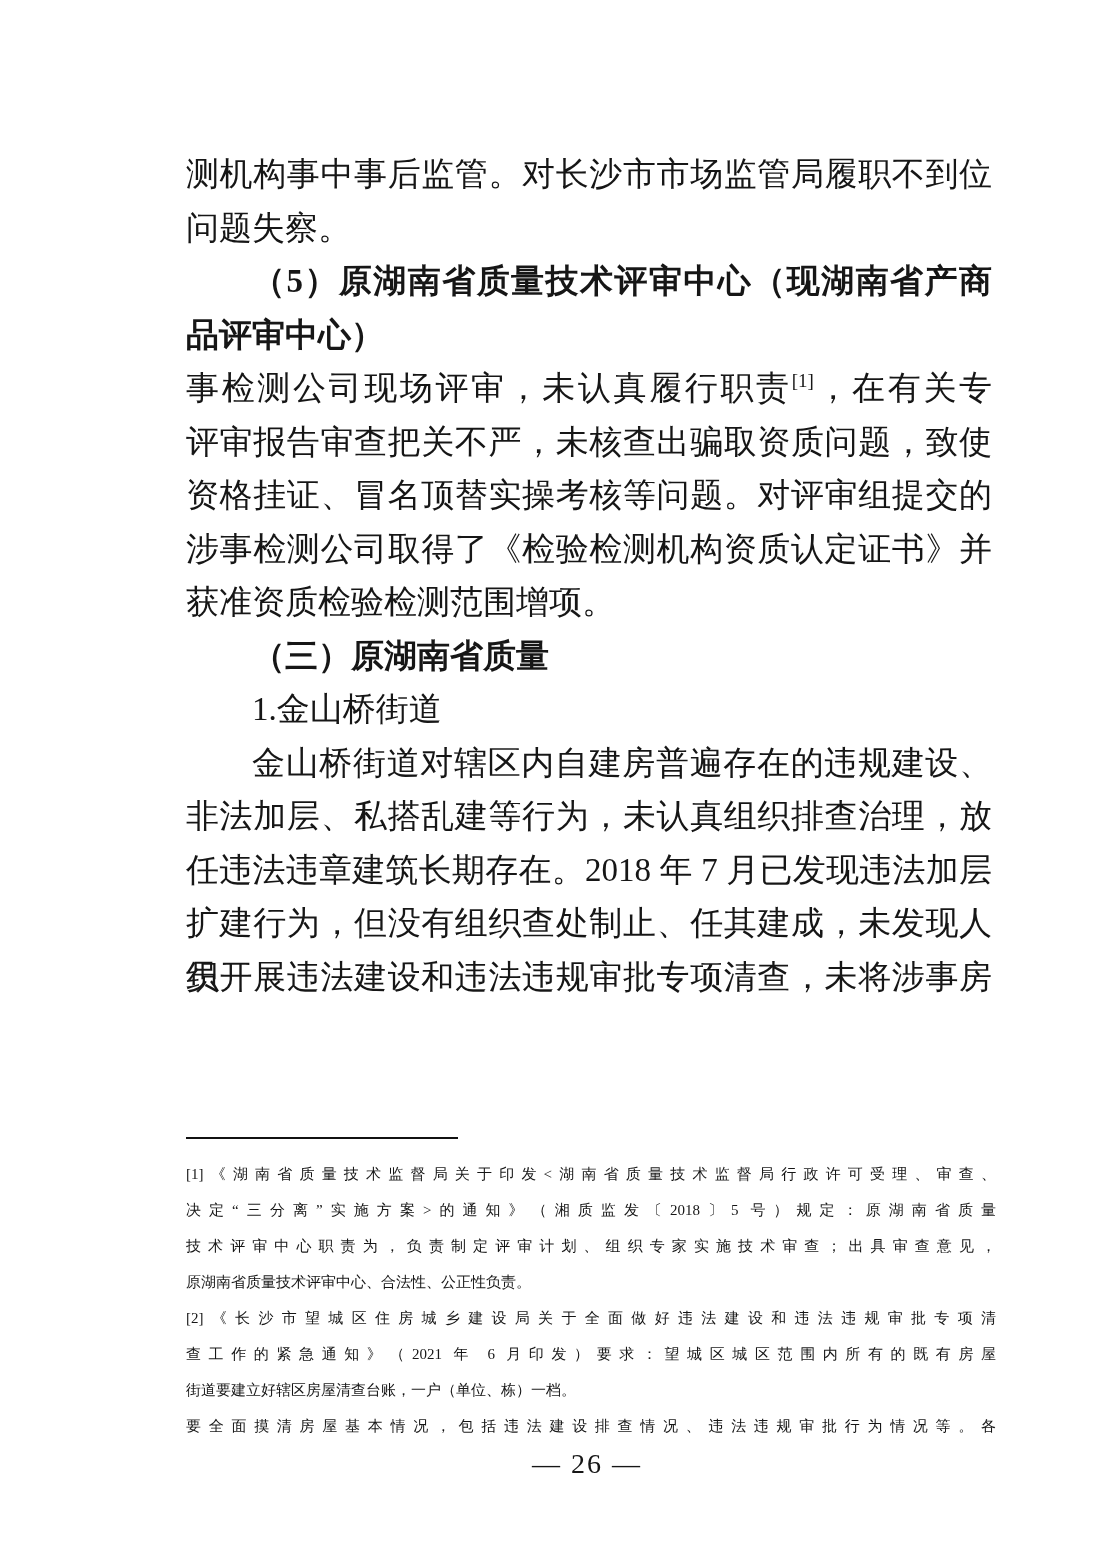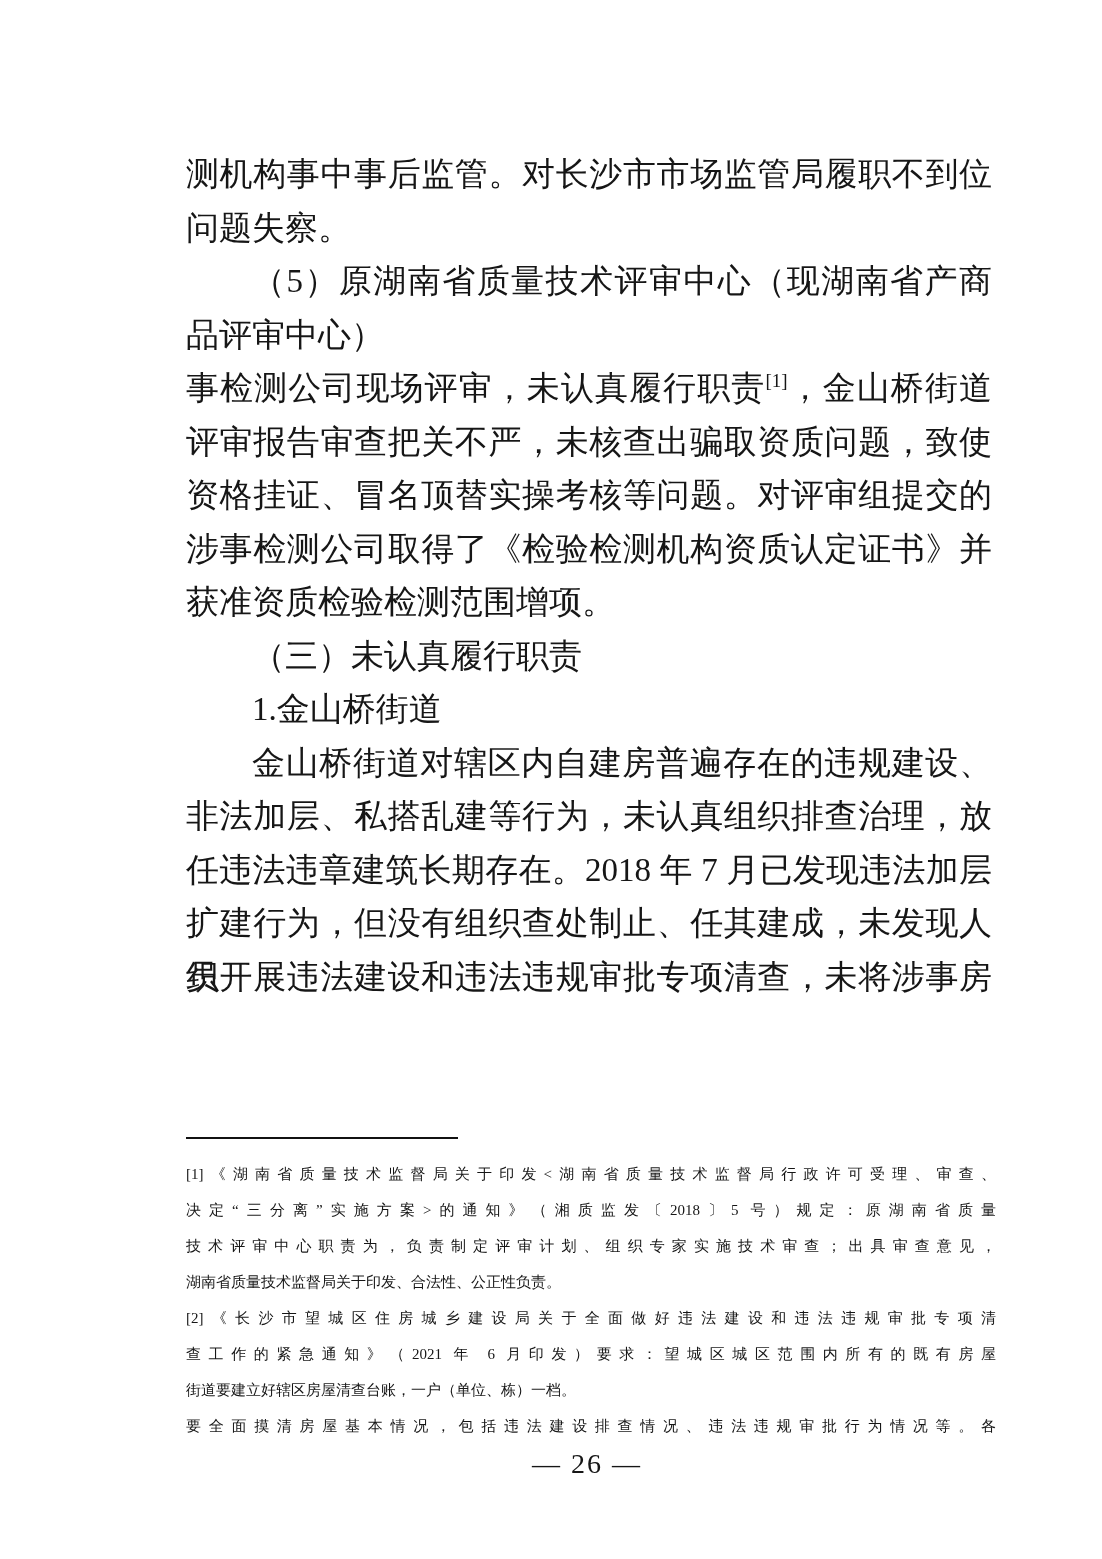--- a/index.html
+++ b/index.html
@@ -28,21 +28,21 @@
     line-height: 53.5px;
     height: 53.5px;
     white-space: nowrap;
   }
   .full {
     white-space: normal;
     text-align: justify;
     text-align-last: justify;
   }
   .indent { text-indent: 66px; }
-  .bold { font-weight: 400; }
+  .bold { font-weight: 700; }
   .sup {
     font-size: 19px;
     vertical-align: super;
     line-height: 0;
   }
   .fn-separator {
     position: absolute;
     left: 150px;
     top: 1137px;
     width: 272px;
@@ -79,41 +79,41 @@
 </head>
 <body>
 
 <div class="page">
 
   <div class="body-block">
     <div class="line full">测机构事中事后监管。对长沙市市场监管局履职不到位</div>
     <div class="line">问题失察。</div>
     <div class="line full indent bold">（5）原湖南省质量技术评审中心（现湖南省产商</div>
     <div class="line bold">品评审中心）</div>
-    <div class="line full"><span>事检测公司现场评审，未认真履行职责</span><span class="sup">[1]</span><span>，金山桥街道</span></div>
+    <div class="line full"><span>事检测公司现场评审，未认真履行职责</span><span class="sup">[1]</span><span>，在有关专</span></div>
     <div class="line full">评审报告审查把关不严，未核查出骗取资质问题，致使</div>
     <div class="line full">资格挂证、冒名顶替实操考核等问题。对评审组提交的</div>
     <div class="line full">涉事检测公司取得了《检验检测机构资质认定证书》并</div>
     <div class="line">获准资质检验检测范围增项。</div>
-    <div class="line indent bold">（三）未认真履行职责</div>
+    <div class="line indent bold">（三）原湖南省质量</div>
     <div class="line indent">1.金山桥街道</div>
     <div class="line full indent">金山桥街道对辖区内自建房普遍存在的违规建设、</div>
     <div class="line full">非法加层、私搭乱建等行为，未认真组织排查治理，放</div>
     <div class="line full">任违法违章建筑长期存在。2018 年 7 月已发现违法加层</div>
     <div class="line full">扩建行为，但没有组织查处制止、任其建成，未发现人员</div>
     <div class="line full">织开展违法建设和违法违规审批专项清查，未将涉事房</div>
   </div>
 
   <div class="fn-separator"></div>
 
   <div class="fn-block">
     <div class="fn-line fn-full">[1]《湖南省质量技术监督局关于印发&lt;湖南省质量技术监督局行政许可受理、审查、</div>
     <div class="fn-line fn-full">决定“三分离”实施方案&gt;的通知》（湘质监发〔2018〕5 号）规定：原湖南省质量</div>
     <div class="fn-line fn-full">技术评审中心职责为，负责制定评审计划、组织专家实施技术审查；出具审查意见，</div>
-    <div class="fn-line">湖南省质量技术监督局关于印发、合法性、公正性负责。</div>
+    <div class="fn-line">原湖南省质量技术评审中心、合法性、公正性负责。</div>
     <div class="fn-line fn-full">[2]《长沙市望城区住房城乡建设局关于全面做好违法建设和违法违规审批专项清</div>
     <div class="fn-line fn-full">查工作的紧急通知》（2021 年 6 月印发）要求：望城区城区范围内所有的既有房屋</div>
     <div class="fn-line">街道要建立好辖区房屋清查台账，一户（单位、栋）一档。</div>
     <div class="fn-line fn-full">要全面摸清房屋基本情况，包括违法建设排查情况、违法违规审批行为情况等。各</div>
   </div>
 
   <div class="page-number">— 26 —</div>
 
 </div>
 

